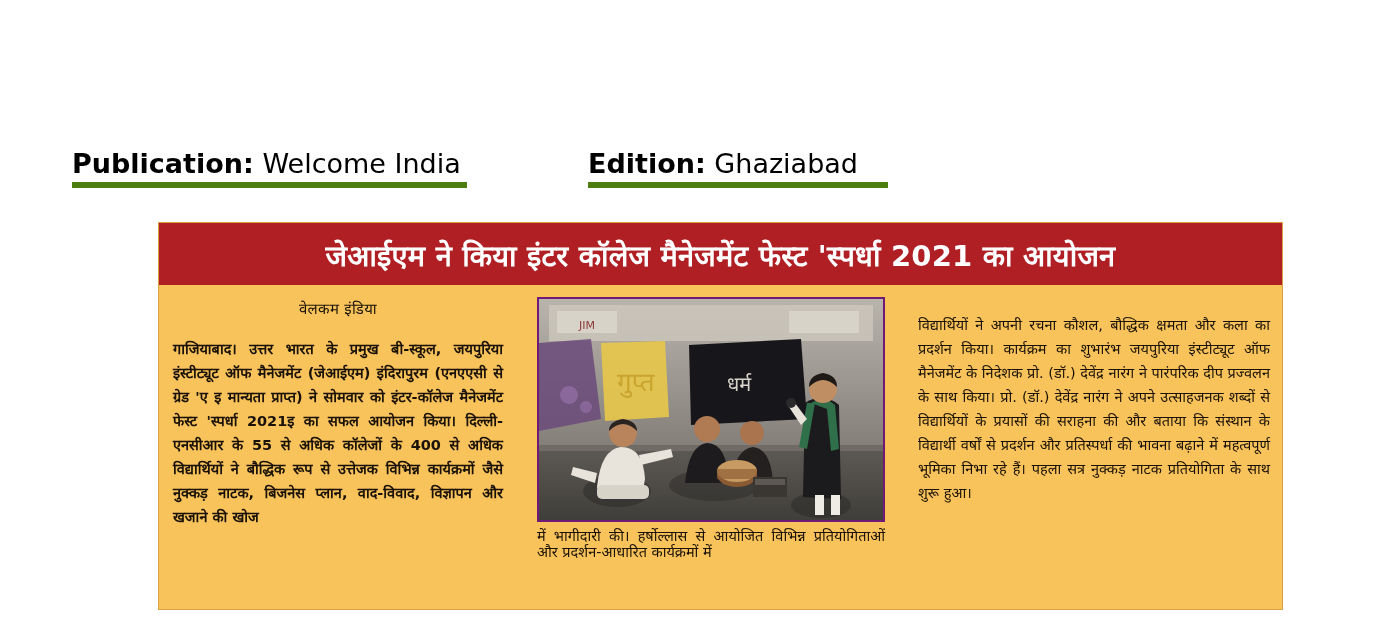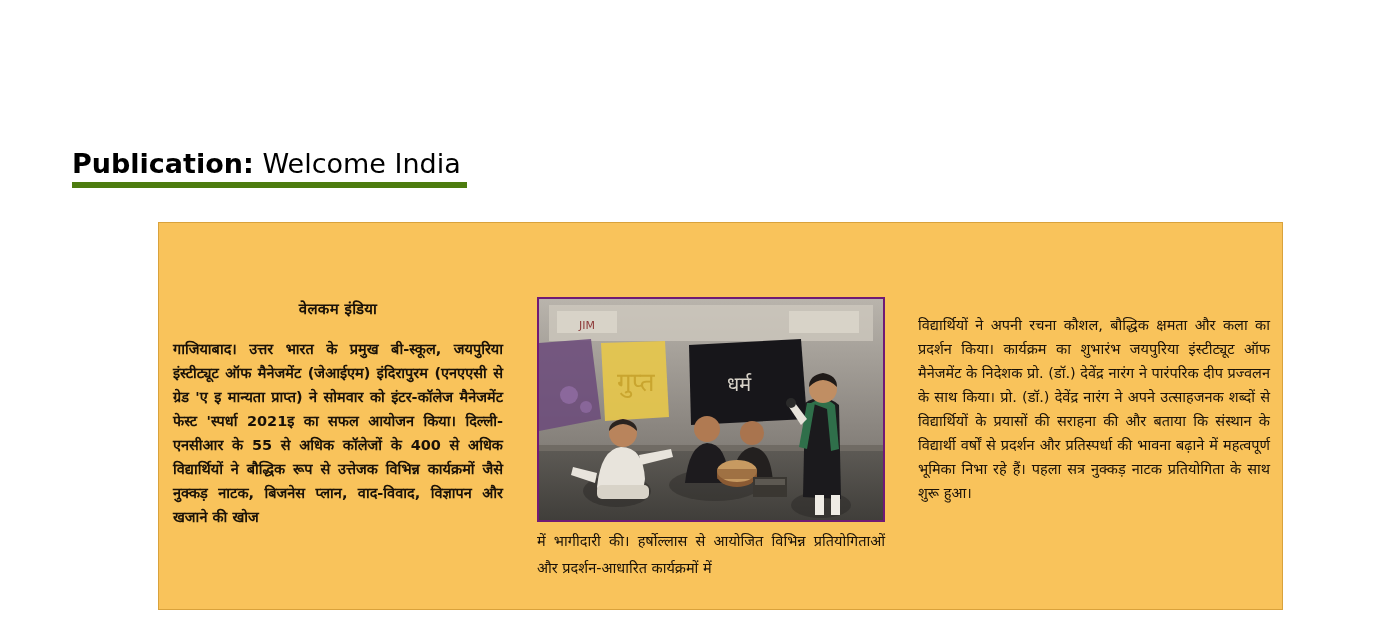--- a/index.html
+++ b/index.html
@@ -100,21 +100,21 @@
     width: 330px;
     padding-top: 12px;
   }
   .col-right {
     right: 12px;
     width: 352px;
     padding-top: 12px;
   }
   .dateline {
     text-align: center;
-    font-weight: bold;
+    font-weight: normal;
     font-size: 15px;
     margin-bottom: 4px;
     letter-spacing: .3px;
   }
   .col p {
     margin: 16px 0 0 0;
   }
   .lead-bold {
     font-weight: bold;
   }
@@ -132,21 +132,21 @@
     background: #6f6a63;
   }
   .photo-wrap svg { display: block; }
 
   .photo-caption {
     position: absolute;
     left: 378px;
     top: 243px;
     width: 348px;
     font-size: 14.5px;
-    line-height: 27px;
+    line-height: 16px;
     text-align: justify;
     color: #1a1208;
   }
 
   .bottom-strip {
     position: absolute;
     left: 0;
     bottom: 0;
     width: 100%;
     height: 4px;
@@ -156,26 +156,33 @@
 </head>
 <body>
 
 <div class="meta-row">
 
   <div class="meta-field" id="meta-publication">
     <span class="lbl">Publication</span><span class="lbl">:</span>
     <span class="val">Welcome India</span>
   </div>
 
+  <div class="meta-field" id="meta-edition">
+    <span class="lbl">Edition:</span>
+    <span class="val">Ghaziabad</span>
+  </div>
 
 
 </div>
 
 <div class="clipping">
 
+  <div class="headline-bar">
+    <span class="headline-text">जेआईएम ने किया इंटर कॉलेज मैनेजमेंट फेस्ट 'स्पर्धा 2021 का आयोजन</span>
+  </div>
 
   <div class="body-area">
 
     <div class="col col-left">
       <div class="dateline">वेलकम इंडिया</div>
       <p class="lead-bold">गाजियाबाद। उत्तर भारत के प्रमुख बी-स्कूल, जयपुरिया इंस्टीट्यूट ऑफ मैनेजमेंट (जेआईएम) इंदिरापुरम (एनएएसी से ग्रेड 'ए इ मान्यता प्राप्त) ने सोमवार को इंटर-कॉलेज मैनेजमेंट फेस्ट 'स्पर्धा 2021इ का सफल आयोजन किया। दिल्ली-एनसीआर के 55 से अधिक कॉलेजों के 400 से अधिक विद्यार्थियों ने बौद्धिक रूप से उत्तेजक विभिन्न कार्यक्रमों जैसे नुक्कड़ नाटक, बिजनेस प्लान, वाद-विवाद, विज्ञापन और खजाने की खोज</p>
     </div>
 
     <div class="photo-wrap">
       <svg width="344" height="221" viewBox="0 0 344 221" xmlns="http://www.w3.org/2000/svg">

